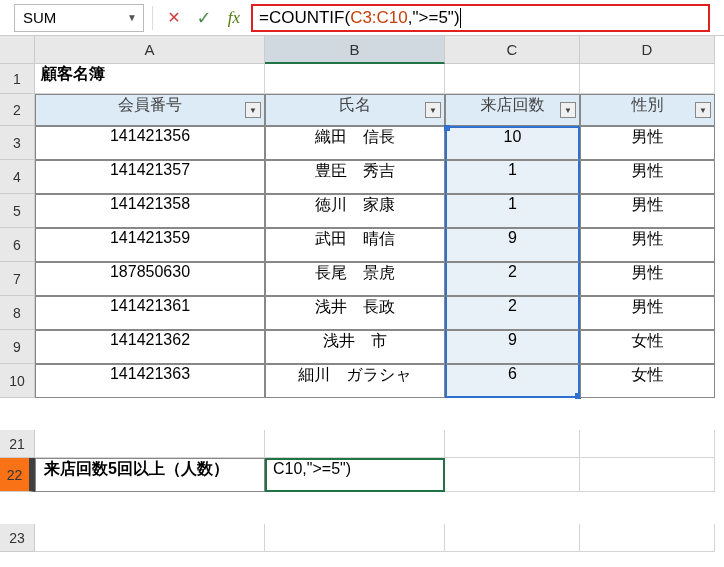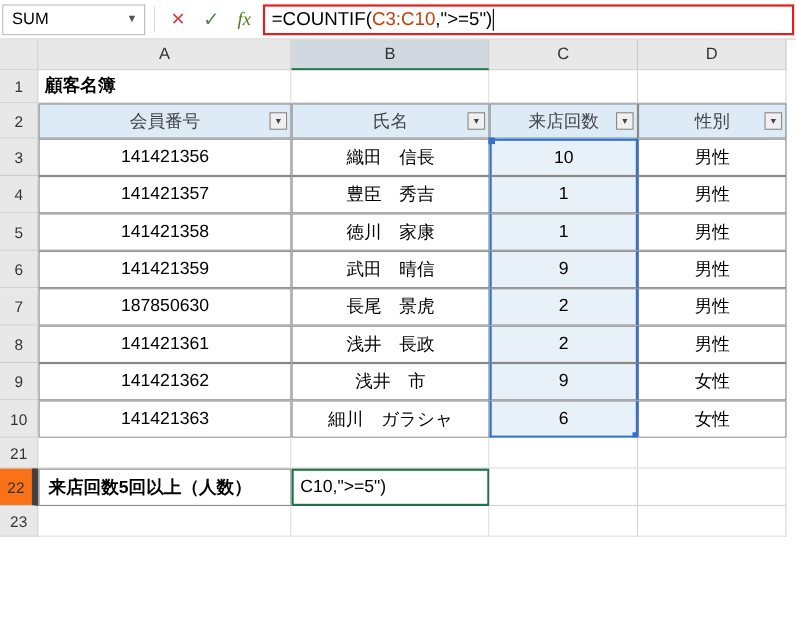--- a/index.html
+++ b/index.html
@@ -1,18 +1,18 @@
 <!DOCTYPE html>
 <html><head>
   <meta charset="utf-8">
   <style>
     * { box-sizing: border-box; margin: 0; padding: 0; }
     body { font-family: "Yu Gothic", "Meiryo", sans-serif; font-size: 14px; background: #fff; width: 724px; }
     
-    .formula-bar { display: flex; align-items: center; height: 36px; border-bottom: 1px solid #ccc; padding: 4px 2px; gap: 4px; }
+    .formula-bar { display: flex; align-items: center; height: 36px; border-bottom: 1px solid #ccc; padding: 4px 14px; gap: 4px; }
     .name-box { width: 130px; height: 28px; border: 1px solid #bbb; display: flex; align-items: center; padding: 0 8px; font-size: 15px; position: relative; background: #fff; }
     .name-box .dropdown { position: absolute; right: 6px; font-size: 10px; color: #555; }
     .fb-sep { width: 1px; height: 24px; background: #ddd; margin: 0 4px; }
     .fb-btn { width: 26px; height: 26px; display: flex; align-items: center; justify-content: center; font-size: 16px; color: #444; }
     .fb-cancel { color: #d04040; font-size: 16px; }
     .fb-confirm { color: #4a8a4a; font-size: 18px; }
     .fb-fx { font-style: italic; font-family: serif; font-size: 17px; color: #4d7c0f; }
     .formula-input { flex: 1; height: 28px; border: 2px solid #e02020; padding: 2px 6px; display: flex; align-items: flex-start; font-size: 17px; font-family: Arial, sans-serif; }
     .formula-input .fn { color: #000; }
     .formula-input .rng { color: #c2410c; }
@@ -20,21 +20,21 @@
     
     .grid { display: grid; grid-template-columns: 35px 230px 180px 135px 135px; }
     
     .col-header { background: #e8e8e8; border-right: 1px solid #ccc; border-bottom: 1px solid #ccc; text-align: center; font-size: 15px; color: #333; height: 28px; line-height: 28px; }
     .col-header.selected { background: #d0d8e0; border-bottom: 2px solid #217346; }
     .corner { background: #e8e8e8; border-right: 1px solid #ccc; border-bottom: 1px solid #ccc; }
     
     .row-header { background: #e8e8e8; border-right: 1px solid #ccc; border-bottom: 1px solid #ccc; text-align: center; font-size: 14px; color: #333; display: flex; align-items: center; justify-content: center; }
     .row-header.selected { background: #f97316; border-right: 6px solid #404040; }
     
-    .cell { border-right: 1px solid #d4d4d4; border-bottom: 1px solid #d4d4d4; padding: 0 6px; display: flex; align-items: center; font-size: 16px; background: #fff; position: relative; }
+    .cell { border-right: 1px solid #d4d4d4; border-bottom: 1px solid #d4d4d4; padding: 0 6px; display: flex; align-items: flex-start; font-size: 16px; background: #fff; position: relative; }
     .cell.bold { font-weight: bold; }
     
     .th-cell { background: #ddebf7; border: 1px solid #888; justify-content: center; color: #444; position: relative; }
     .th-cell .filter-btn { position: absolute; right: 3px; top: 50%; transform: translateY(-50%); width: 16px; height: 16px; border: 1px solid #888; background: #f0f0f0; display: flex; align-items: center; justify-content: center; font-size: 8px; color: #444; }
     
     .data-cell { border: 1px solid #888; justify-content: center; }
     
     .range-highlight { background: #e8f0f8; }
     .range-border-top { border-top: 2px solid #3070d0; }
     .range-border-left { border-left: 2px solid #3070d0; }
@@ -43,21 +43,21 @@
     .range-corner::after { content: ""; position: absolute; width: 6px; height: 6px; background: #3070d0; }
     .range-corner.tl::after { top: -3px; left: -3px; }
     .range-corner.br::after { bottom: -3px; right: -3px; }
     
     .active-cell { border: 2px solid #217346 !important; }
     .label-cell { border: 1px solid #888; padding-left: 8px; font-weight: bold; }
     
     .r-h1 { height: 30px; }
     .r-h2 { height: 32px; }
     .r-data { height: 34px; }
-    .r-empty { height: 28px; }
+    .r-empty { height: 28px; margin-top: 32px; }
   </style>
 </head>
 <body>
 
 <div class="formula-bar">
   <div class="name-box">
     <span>SUM</span>
     <span class="dropdown">▼</span>
   </div>
   <div class="fb-sep"></div>

